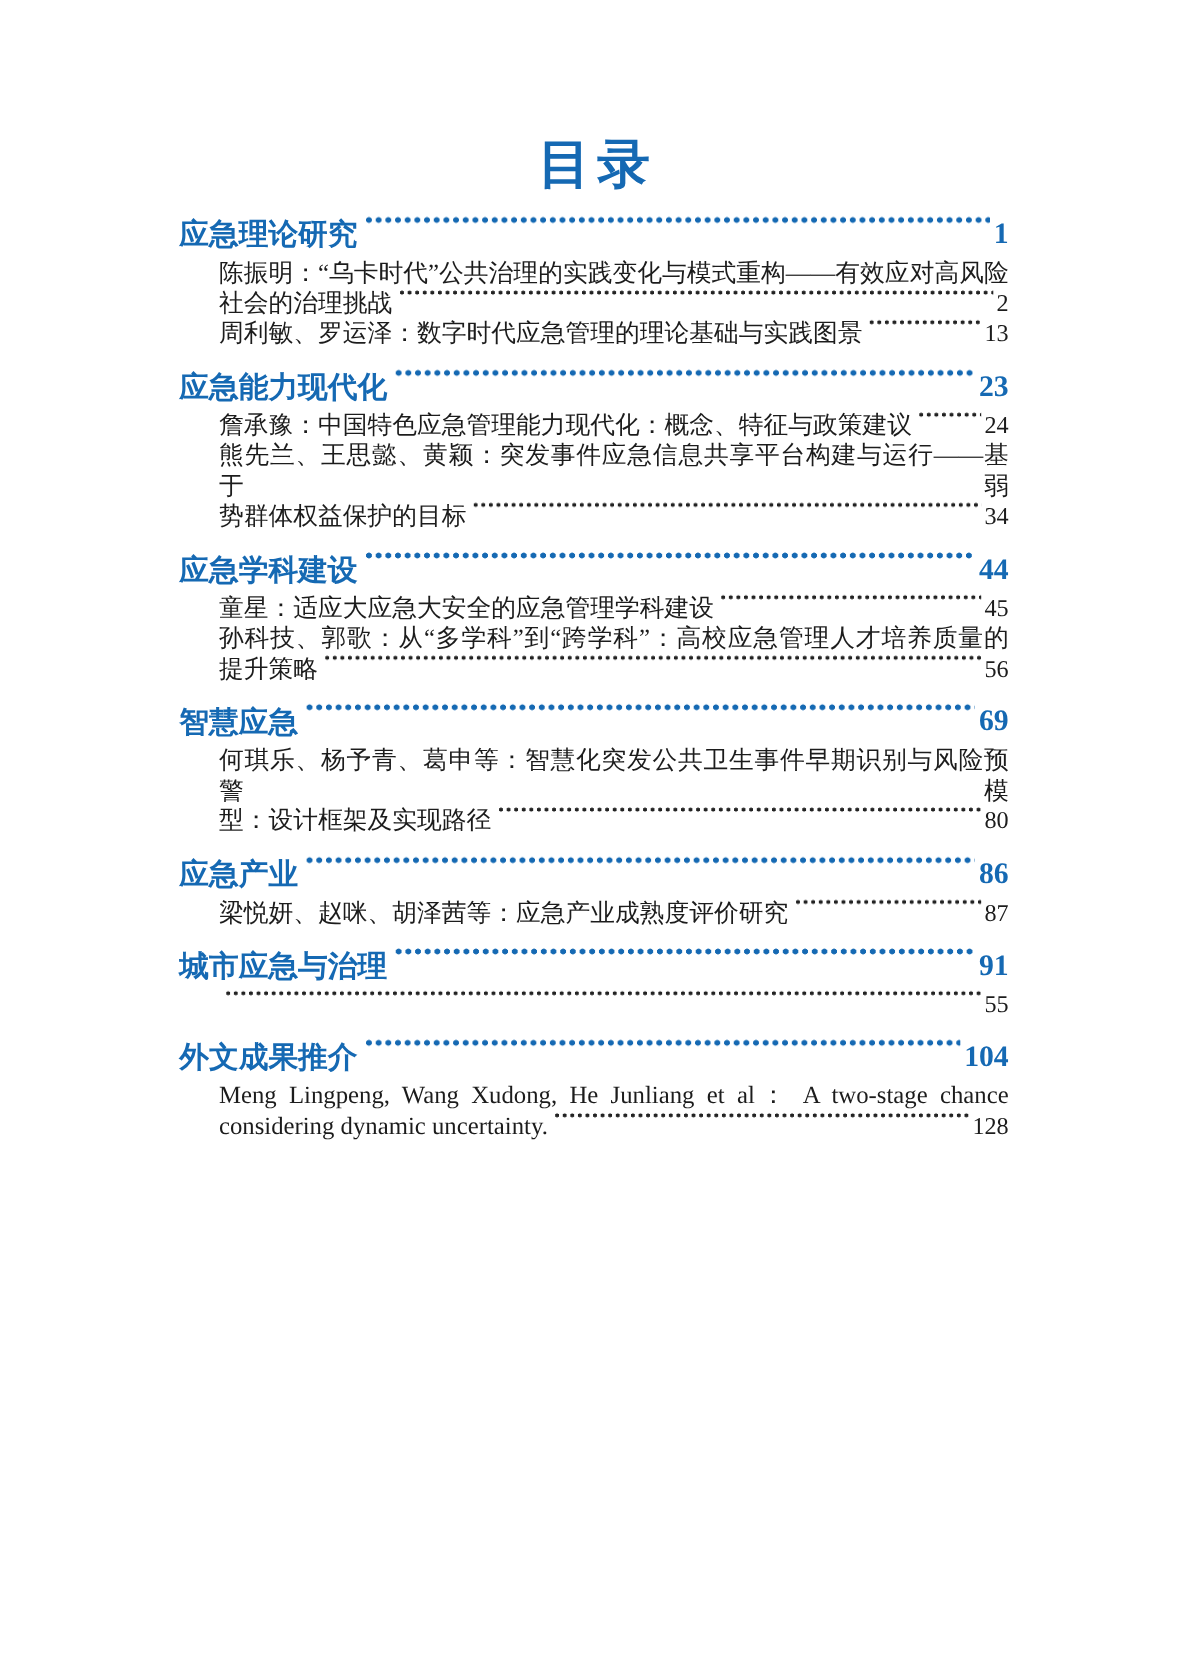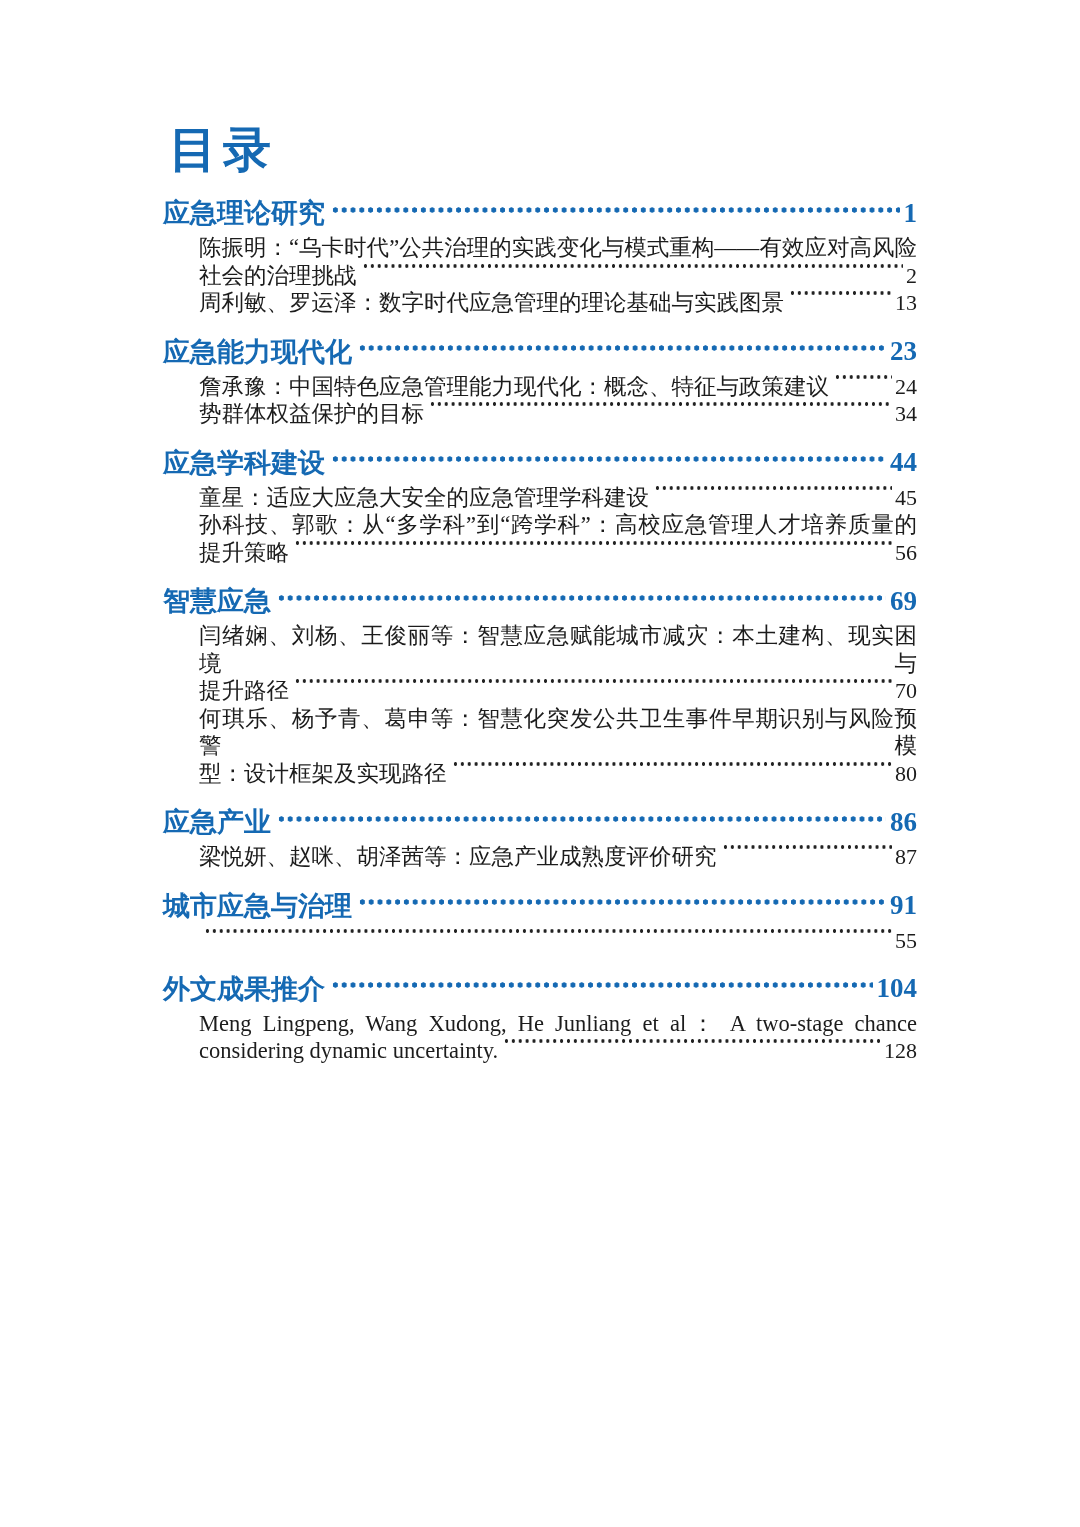--- a/index.html
+++ b/index.html
@@ -19,35 +19,35 @@
     color:var(--ink);
   }
   .page{
     box-sizing:border-box;
     width:1080px;
     height:1527px;
     padding:122px 163px 0 163px;
   }
   .doc-title{
     margin:0;
-    text-align:left;
+    text-align:center;
     font-family:"Liberation Sans", sans-serif;
     font-weight:700;
     font-size:48px;
     line-height:56px;
     letter-spacing:6px;
     text-indent:6px;
     color:var(--blue);
   }
   .section{
     margin-top:18px;
   }
   .section-row{
     display:flex;
-    align-items:center;
+    align-items:flex-start;
   }
   .section-title{
     font-family:"Liberation Sans", sans-serif;
     font-weight:700;
     font-size:27px;
     line-height:34px;
     white-space:nowrap;
     color:var(--blue);
   }
   .section-page{
@@ -143,20 +143,21 @@
         </div>
         <div class="entries">
           <div class="entry">
             <div class="entry-last">
               <span class="entry-text">詹承豫：中国特色应急管理能力现代化：概念、特征与政策建议</span>
               <span class="leader leader-dark"></span>
               <span class="entry-page">24</span>
             </div>
           </div>
           <div class="entry">
+            <div class="entry-line">熊先兰、王思懿、黄颖：突发事件应急信息共享平台构建与运行——基于弱</div>
             <div class="entry-last">
               <span class="entry-text">势群体权益保护的目标</span>
               <span class="leader leader-dark"></span>
               <span class="entry-page">34</span>
             </div>
           </div>
         </div>
       </section>
       <section class="section">
         <div class="section-row">
@@ -182,28 +183,20 @@
           </div>
         </div>
       </section>
       <section class="section">
         <div class="section-row">
           <span class="section-title">智慧应急</span>
           <span class="leader leader-blue"></span>
           <span class="section-page">69</span>
         </div>
         <div class="entries">
-          <div class="entry">
-            <div class="entry-line">闫绪娴、刘杨、王俊丽等：智慧应急赋能城市减灾：本土建构、现实困境与</div>
-            <div class="entry-last">
-              <span class="entry-text">提升路径</span>
-              <span class="leader leader-dark"></span>
-              <span class="entry-page">70</span>
-            </div>
-          </div>
           <div class="entry">
             <div class="entry-line">何琪乐、杨予青、葛申等：智慧化突发公共卫生事件早期识别与风险预警模</div>
             <div class="entry-last">
               <span class="entry-text">型：设计框架及实现路径</span>
               <span class="leader leader-dark"></span>
               <span class="entry-page">80</span>
             </div>
           </div>
         </div>
       </section>

